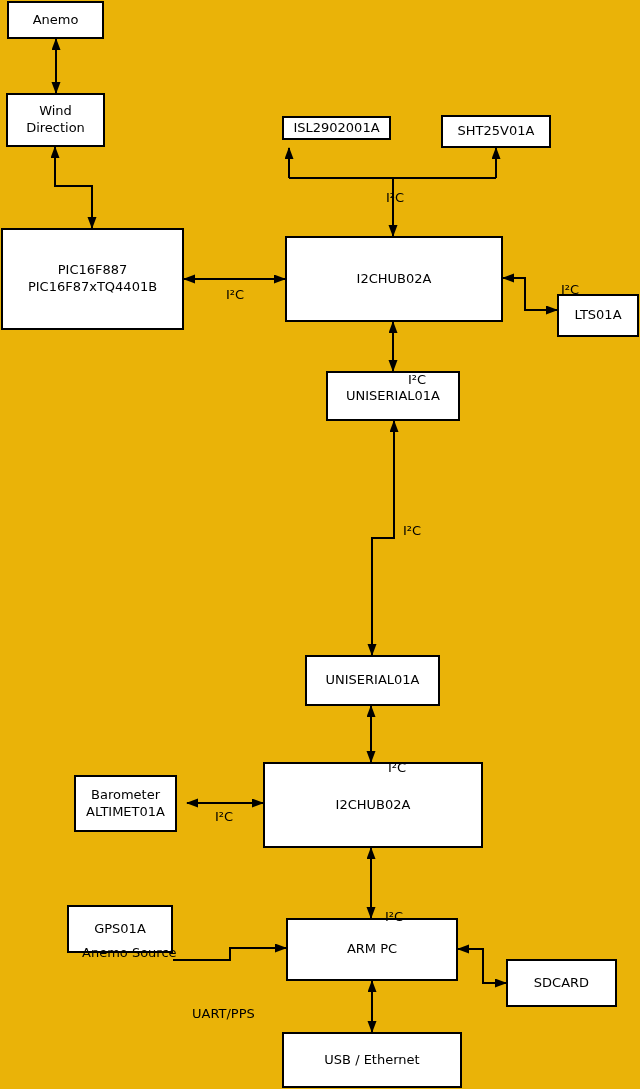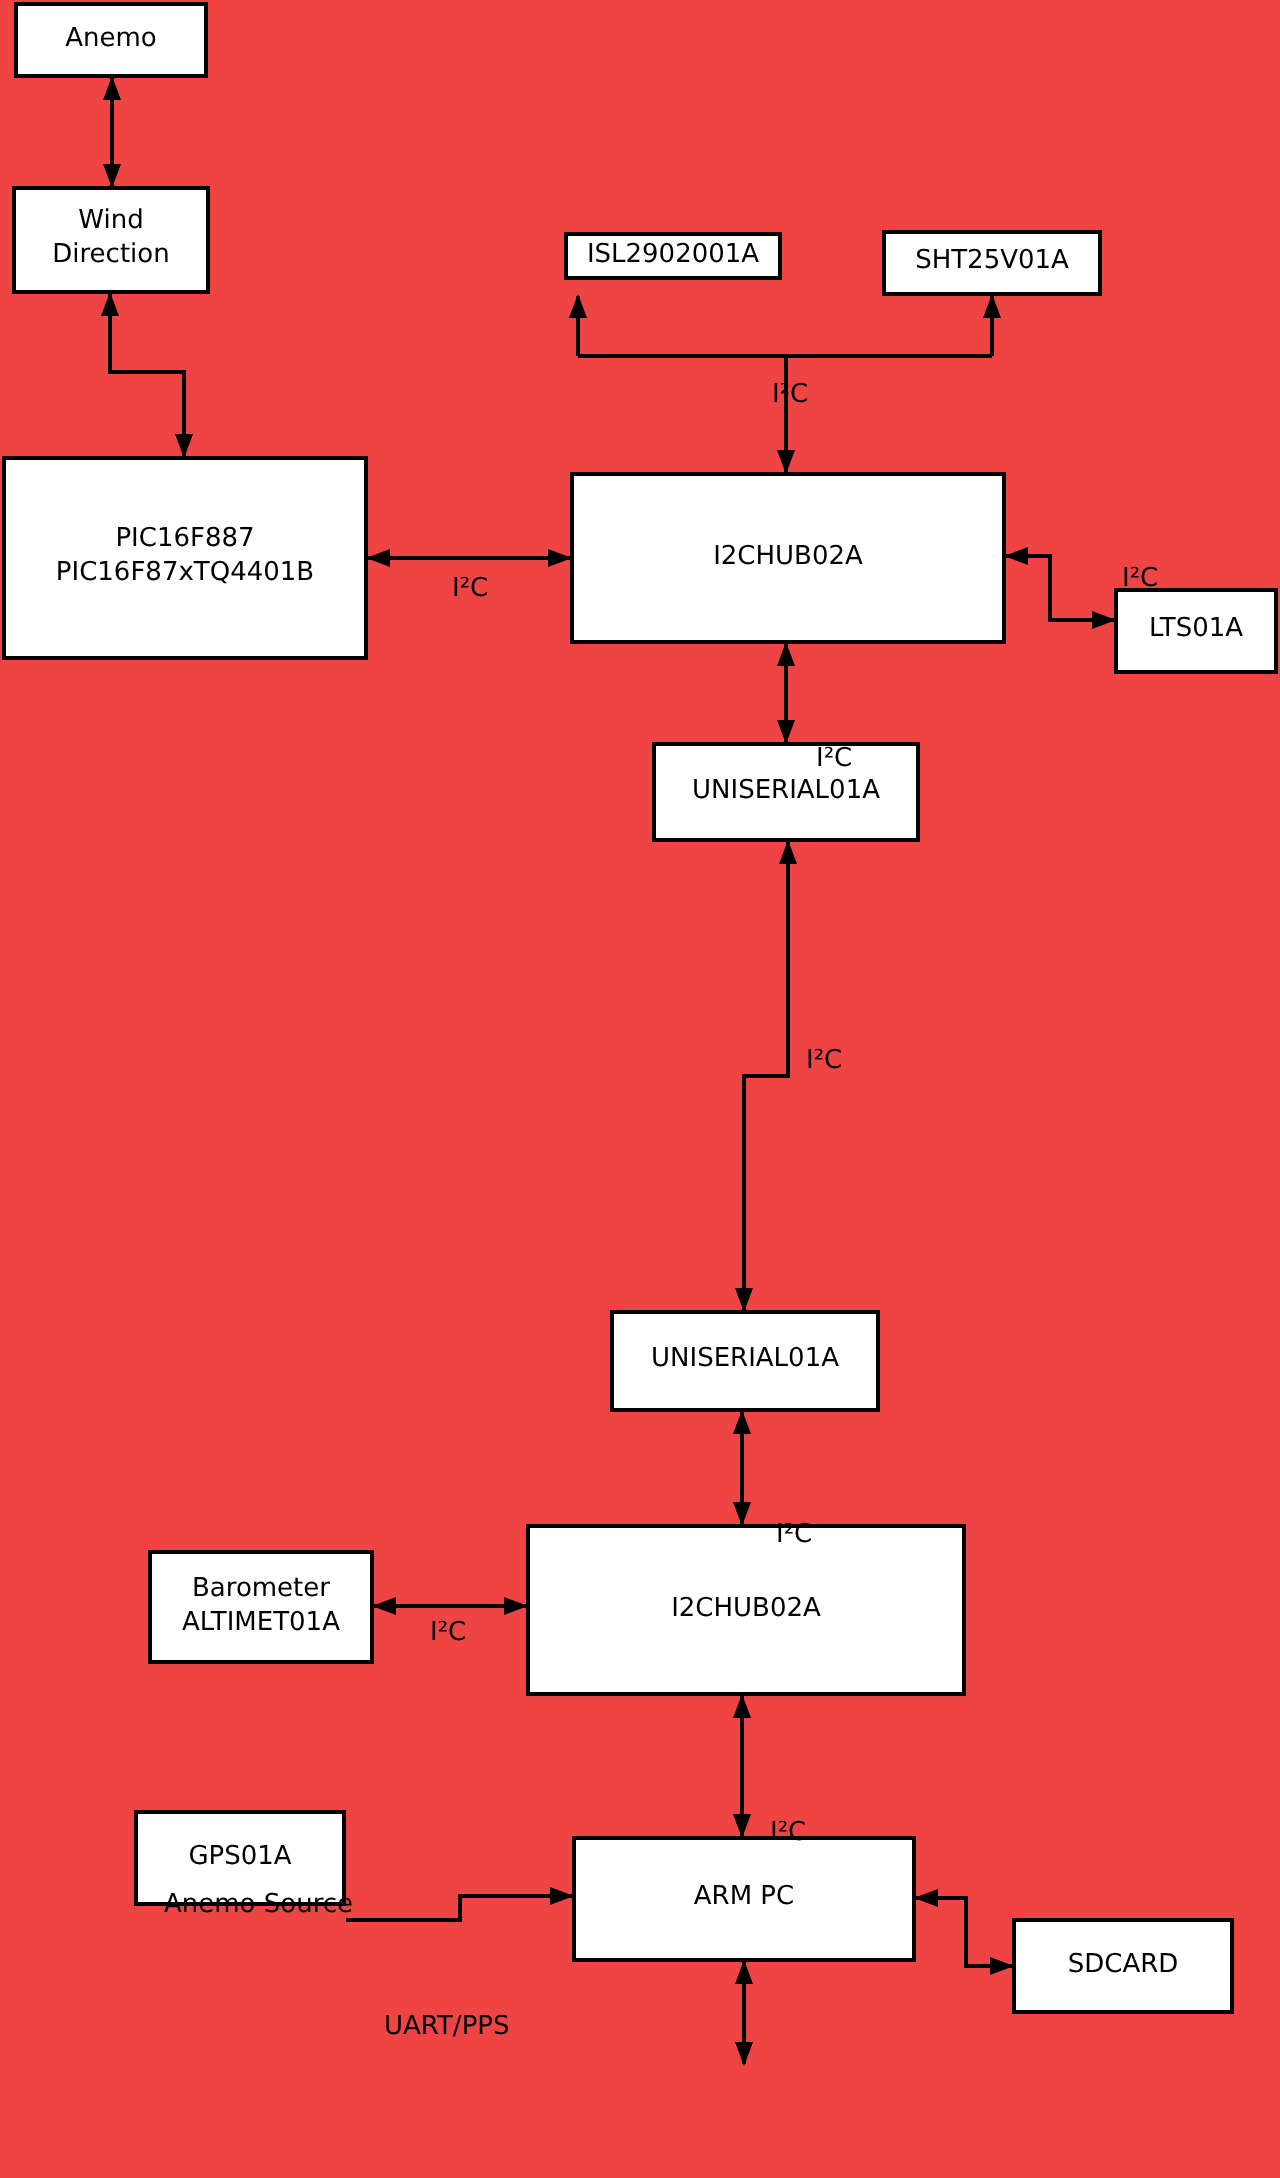--- a/index.html
+++ b/index.html
@@ -5,21 +5,21 @@
   html, body {
     margin: 0;
     padding: 0;
     background: #ffffff;
     font-family: "DejaVu Sans", "Liberation Sans", sans-serif;
   }
   #canvas {
     position: relative;
     width: 640px;
     height: 1089px;
-    background: #ef4444;
+    background: #eab308;
     overflow: hidden;
   }
   #wires {
     position: absolute;
     left: 0; top: 0;
     width: 640px; height: 1089px;
   }
   .node {
     position: absolute;
     box-sizing: border-box;
@@ -106,41 +106,44 @@
   </div>
 
   <div class="node" style="left:326px; top:371px; width:134px; height:50px;">
     <span>UNISERIAL01A</span>
   </div>
 
   <div class="node" style="left:305px; top:655px; width:135px; height:51px;">
     <span>UNISERIAL01A</span>
   </div>
 
-  <div class="node" style="left:74px; top:775px; width:113px; height:57px;">
+  <div class="node" style="left:74px; top:775px; width:103px; height:57px;">
     <span>Barometer</span>
     <span>ALTIMET01A</span>
   </div>
 
   <div class="node" style="left:263px; top:762px; width:220px; height:86px;">
     <span>I2CHUB02A</span>
   </div>
 
   <div class="node" style="left:67px; top:905px; width:106px; height:48px;">
     <span>GPS01A</span>
   </div>
 
   <div class="node" style="left:286px; top:918px; width:172px; height:63px;">
     <span>ARM PC</span>
   </div>
 
   <div class="node" style="left:506px; top:959px; width:111px; height:48px;">
     <span>SDCARD</span>
   </div>
 
+  <div class="node" style="left:282px; top:1032px; width:180px; height:56px;">
+    <span>USB / Ethernet</span>
+  </div>
 
   <div class="edge-label" style="left:386px; top:154px;">I²C</div>
   <div class="edge-label" style="left:226px; top:251px;">I²C</div>
   <div class="edge-label" style="left:561px; top:246px;">I²C</div>
   <div class="edge-label" style="left:408px; top:336px;">I²C</div>
   <div class="edge-label" style="left:403px; top:487px;">I²C</div>
   <div class="edge-label" style="left:388px; top:724px;">I²C</div>
   <div class="edge-label" style="left:215px; top:773px;">I²C</div>
   <div class="edge-label" style="left:385px; top:873px;">I²C</div>
   <div class="edge-label" style="left:82px; top:909px;">Anemo Source</div>

